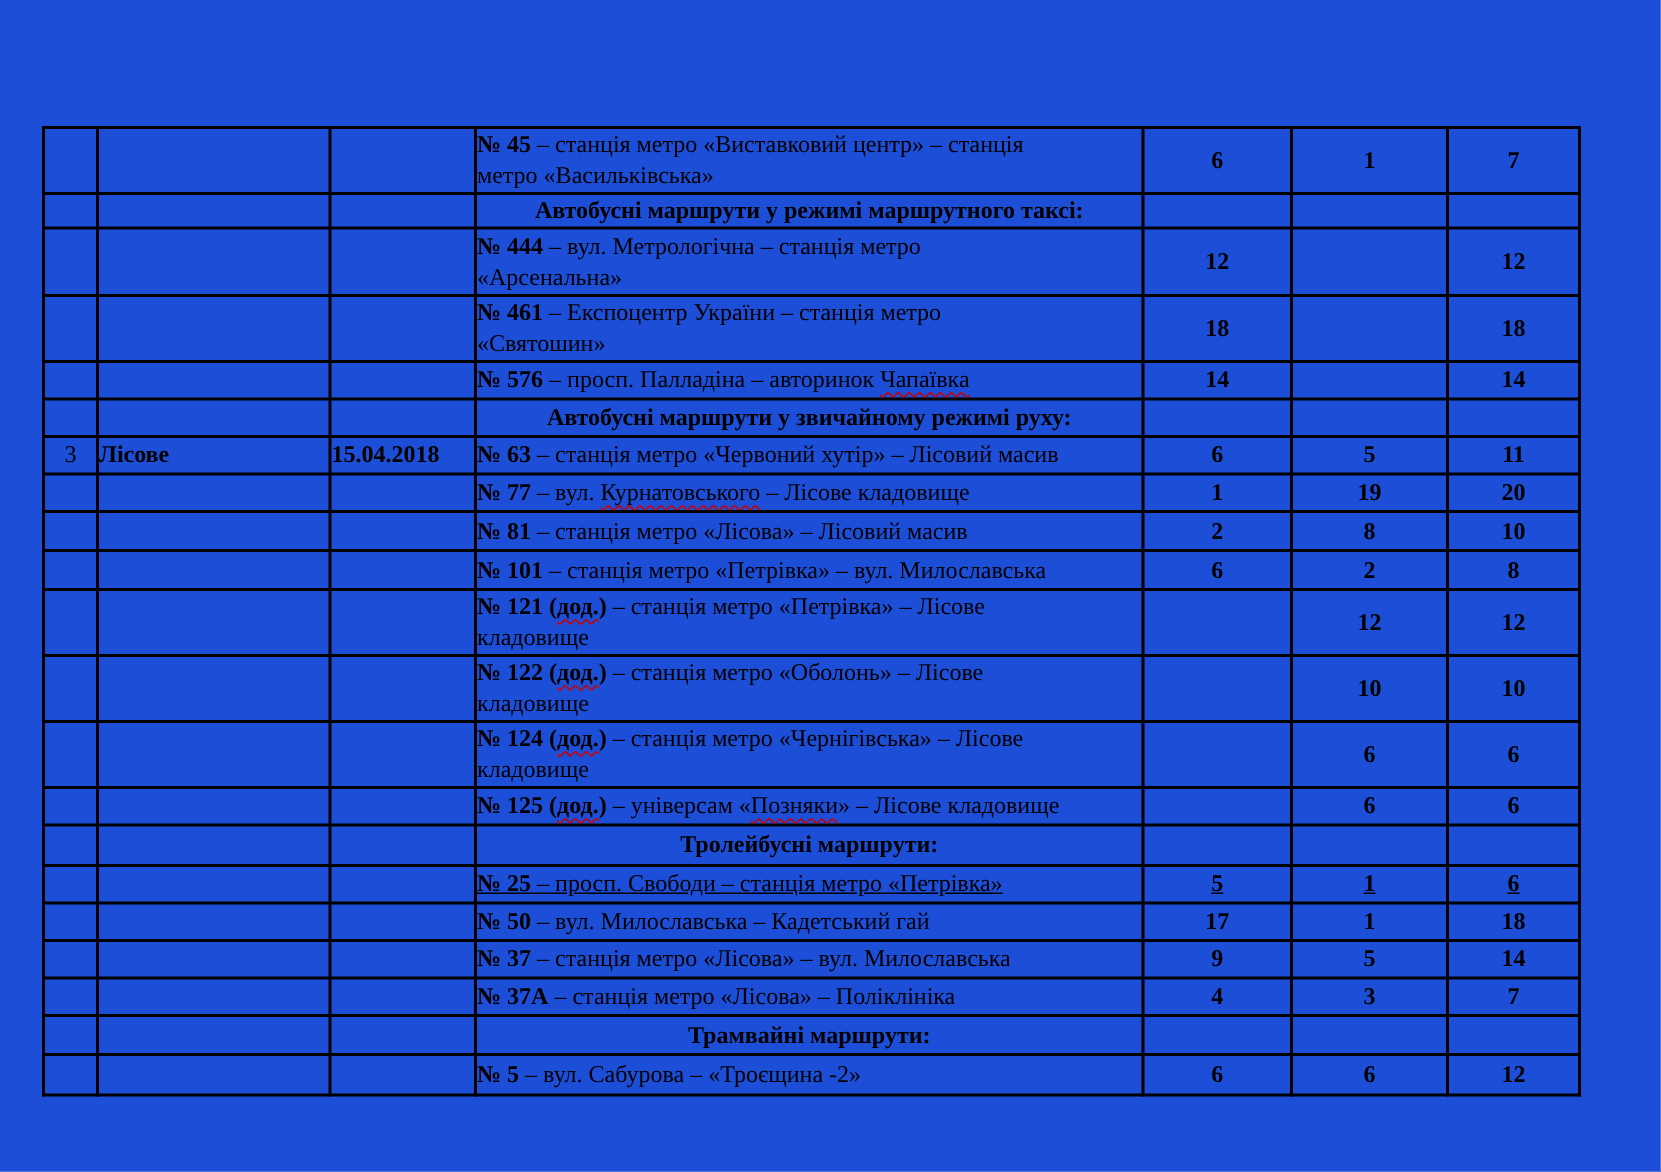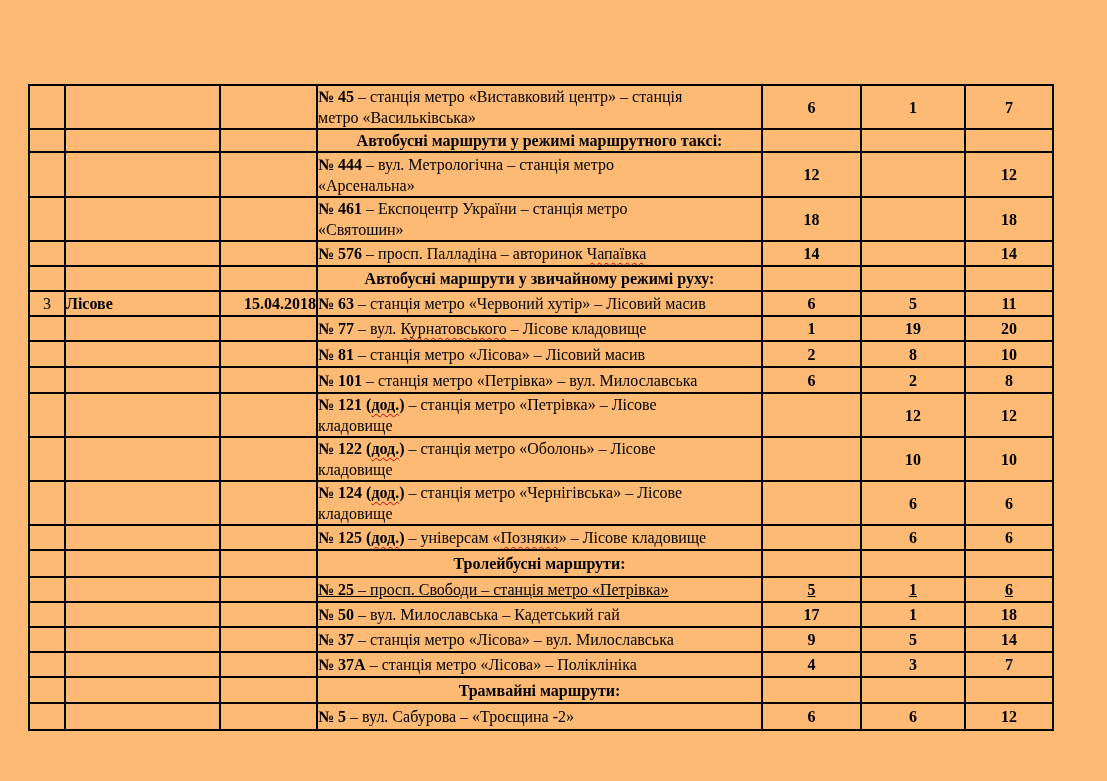--- a/index.html
+++ b/index.html
@@ -1,34 +1,34 @@
 <!DOCTYPE html>
 <html><head>
 <meta charset="utf-8">
 <style>
   html,body{margin:0;padding:0;}
   body{
     width:1107px;height:781px;background:#ffffff;
     font-family:"Liberation Serif","DejaVu Serif",serif;
     color:#000;overflow:hidden;position:relative;
   }
-  .page{position:absolute;left:0;top:0;width:1107px;height:781px;background:#fdba74;}
+  .page{position:absolute;left:0;top:0;width:1107px;height:781px;background:#1d4ed8;}
   table.routes{
     position:absolute;left:28px;top:84px;
     border-collapse:collapse;table-layout:fixed;width:1010px;
   }
   table.routes td{
     border:2px solid #000;
     padding:0;vertical-align:middle;
     font-size:16px;line-height:21px;
     overflow:hidden;
   }
   td.c-num{width:34px;text-align:center;}
   td.c-name{width:153px;font-weight:bold;padding-left:10px;}
-  td.c-date{width:95px;font-weight:bold;text-align:right;}
+  td.c-date{width:95px;font-weight:bold;text-align:left;}
   td.c-route{width:443px;padding-left:6px;white-space:nowrap;text-align:left;}
   td.c-route.section{font-weight:bold;text-align:center;padding-left:0;}
   td.c-val{text-align:center;font-weight:bold;font-size:17px;}
   td.c-v1{width:97px;}
   td.c-v2{width:102px;}
   td.c-v3{width:86px;}
   .b{font-weight:bold;}
   .sq{
     text-decoration-line:underline;
     text-decoration-style:wavy;

